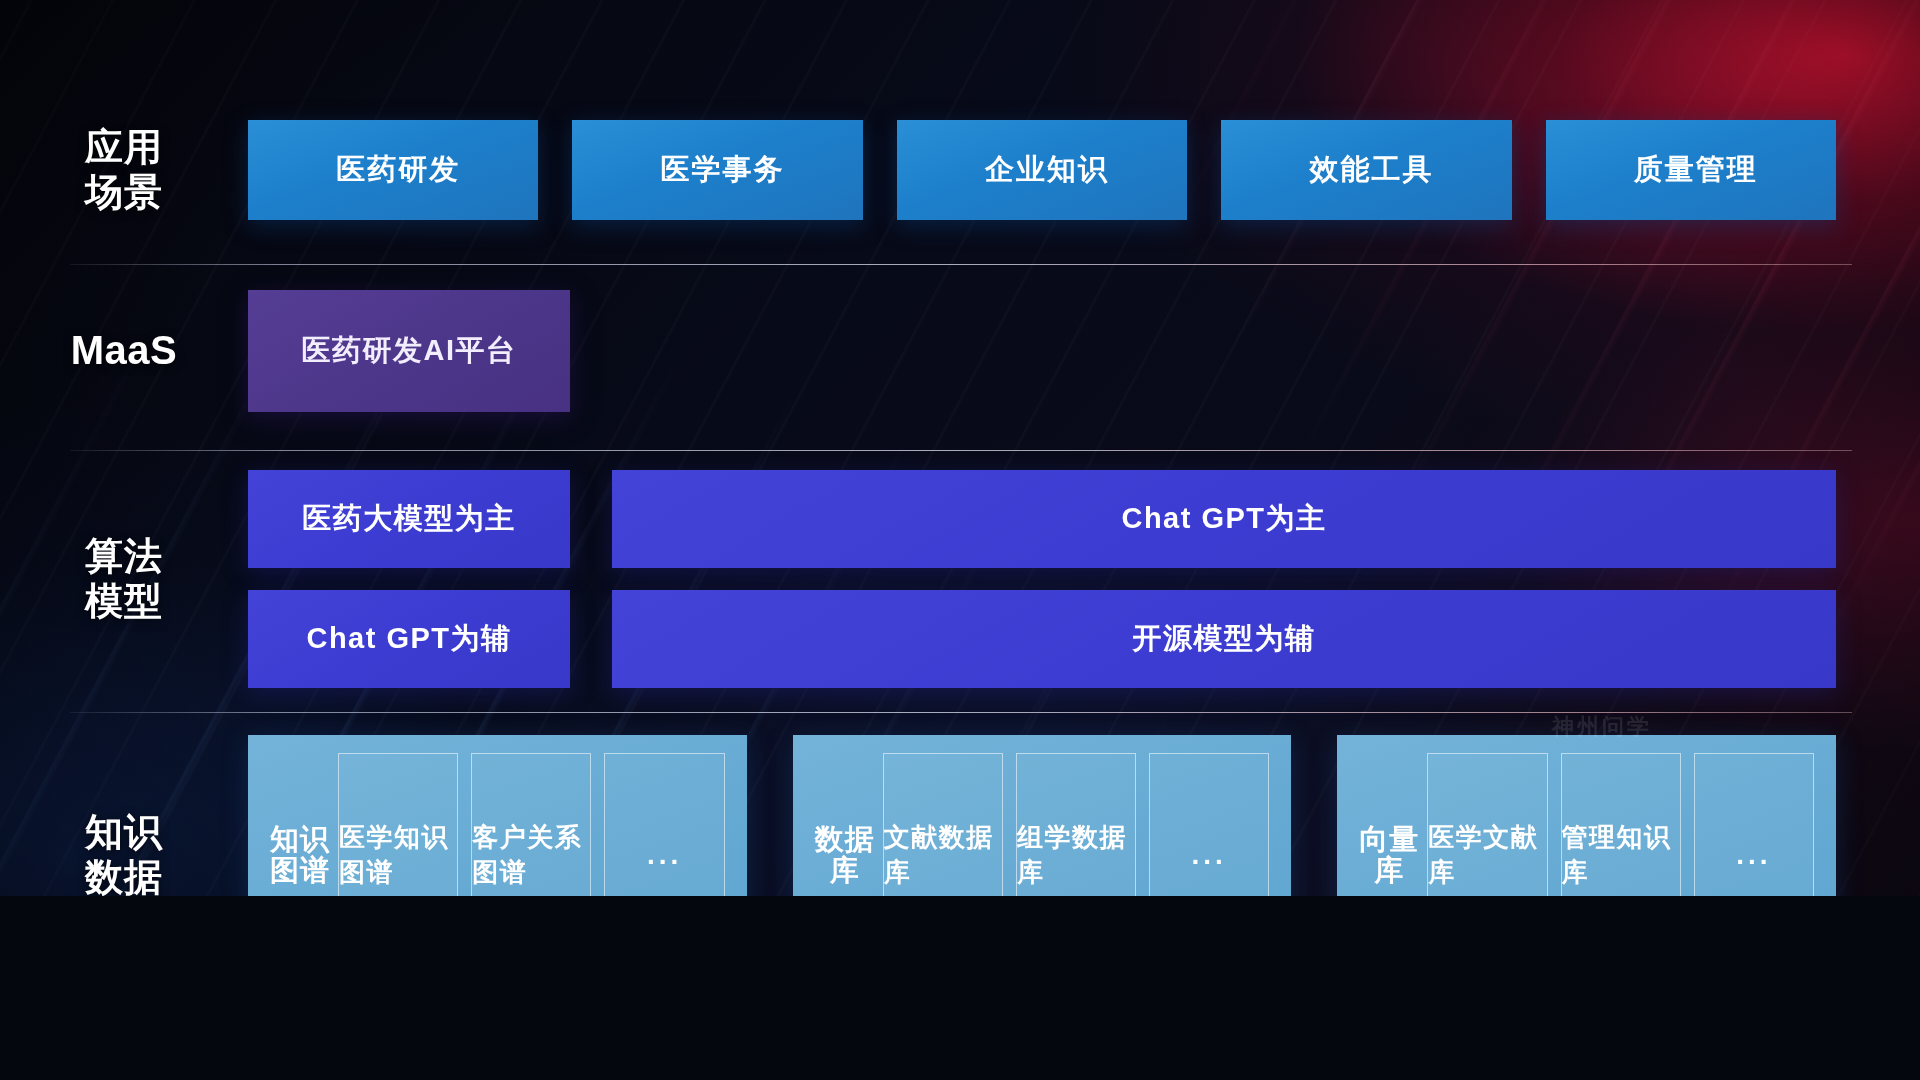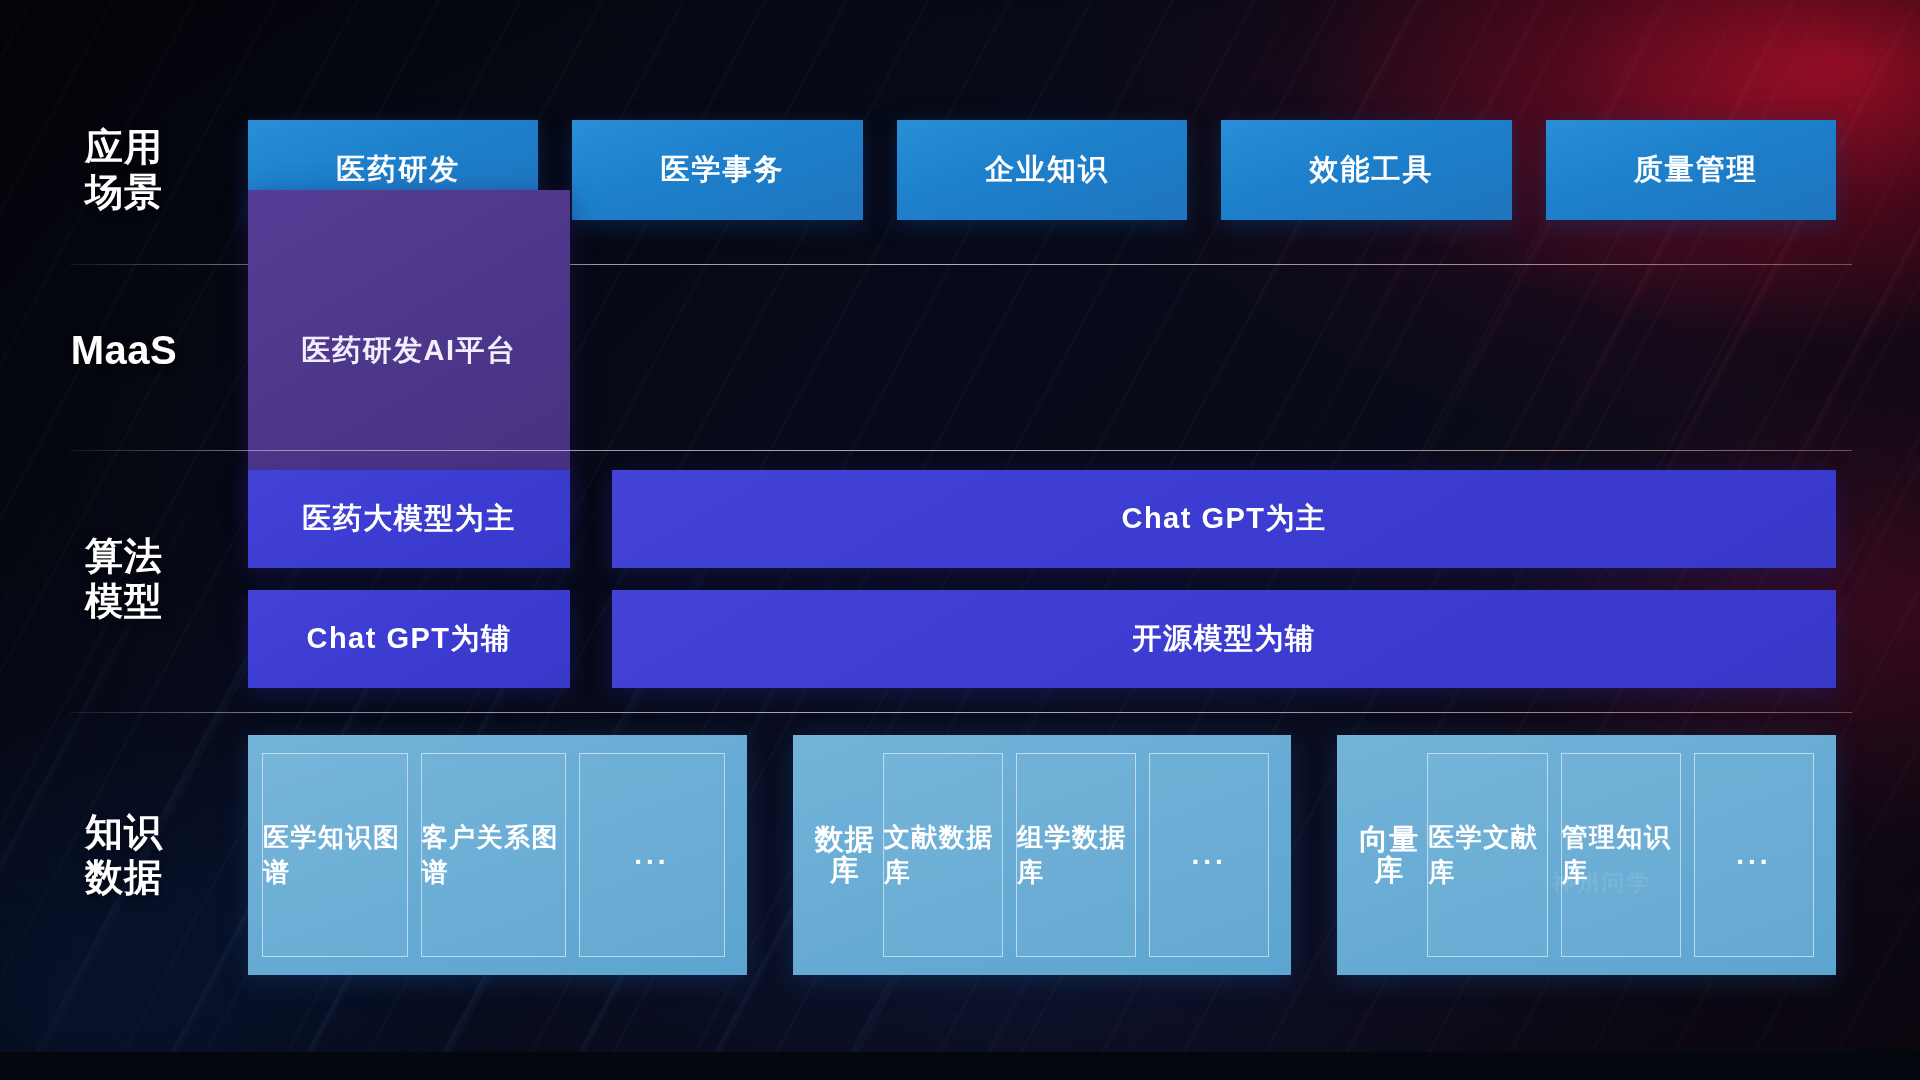--- a/index.html
+++ b/index.html
@@ -10,21 +10,21 @@
     height: 1080px;
     overflow: hidden;
     background: #05070f;
     font-family: "Liberation Sans", "DejaVu Sans", sans-serif;
   }
 
   
   #stage {
     position: relative;
     width: 1920px;
-    height: 1052px;
+    height: 896px;
     background:
       radial-gradient(ellipse 1100px 560px at 96% 6%, rgba(225,20,55,0.95) 0%, rgba(160,10,40,0.55) 26%, rgba(60,8,26,0.25) 50%, rgba(8,10,22,0) 72%),
       radial-gradient(ellipse 760px 420px at 100% 58%, rgba(150,12,44,0.38) 0%, rgba(40,8,22,0.12) 55%, rgba(8,10,22,0) 78%),
       radial-gradient(ellipse 900px 600px at 4% 96%, rgba(14,40,96,0.55) 0%, rgba(8,18,46,0.22) 50%, rgba(5,7,15,0) 78%),
       radial-gradient(ellipse 900px 500px at 52% 88%, rgba(18,34,88,0.30) 0%, rgba(5,7,15,0) 70%),
       linear-gradient(135deg, #05060e 0%, #070a18 40%, #0a0b1a 70%, #120a18 100%);
     overflow: hidden;
   }
 
   
@@ -116,21 +116,21 @@
     justify-content: center;
     color: #ffffff;
     font-size: 29px;
     font-weight: 700;
     letter-spacing: 2px;
     box-shadow: 0 6px 22px rgba(10,60,120,0.45);
     padding-left: 10px;
   }
 
   
-  .maas { display: flex; gap: 34px; flex-direction: column; }
+  .maas { display: flex; gap: 34px; }
   .maas-left {
     width: 322px; flex: 0 0 322px; height: 122px;
     background: linear-gradient(150deg, #553d95 0%, #4c3689 55%, #483182 100%);
     display: flex; align-items: center; justify-content: center;
     color: #f3eefd; font-size: 29px; font-weight: 700; letter-spacing: 1.5px;
     box-shadow: 0 6px 22px rgba(40,20,90,0.5);
   }
   .maas-right {
     flex: 1 1 auto; height: 122px;
     background: linear-gradient(100deg, #7b46dd 0%, #8b4fe3 28%, #a85ce8 62%, #9b52e4 85%, #8c47dd 100%);
@@ -253,20 +253,21 @@
 
     <div class="divider" style="top:712px;"></div>
 
     <div class="row" style="top:735px; height:240px;">
       <div class="rowlabel cn">知识
 数据</div>
       <div class="rowbody">
         <div class="kdata">
 
           <div class="kcard">
+            <div class="kcard-title">知识图谱</div>
             <div class="kcard-items">
               <div class="kitem">医学知识图谱</div>
               <div class="kitem">客户关系图谱</div>
               <div class="kitem ellipsis">...</div>
             </div>
           </div>
 
           <div class="kcard">
             <div class="kcard-title">数据库</div>
             <div class="kcard-items">

